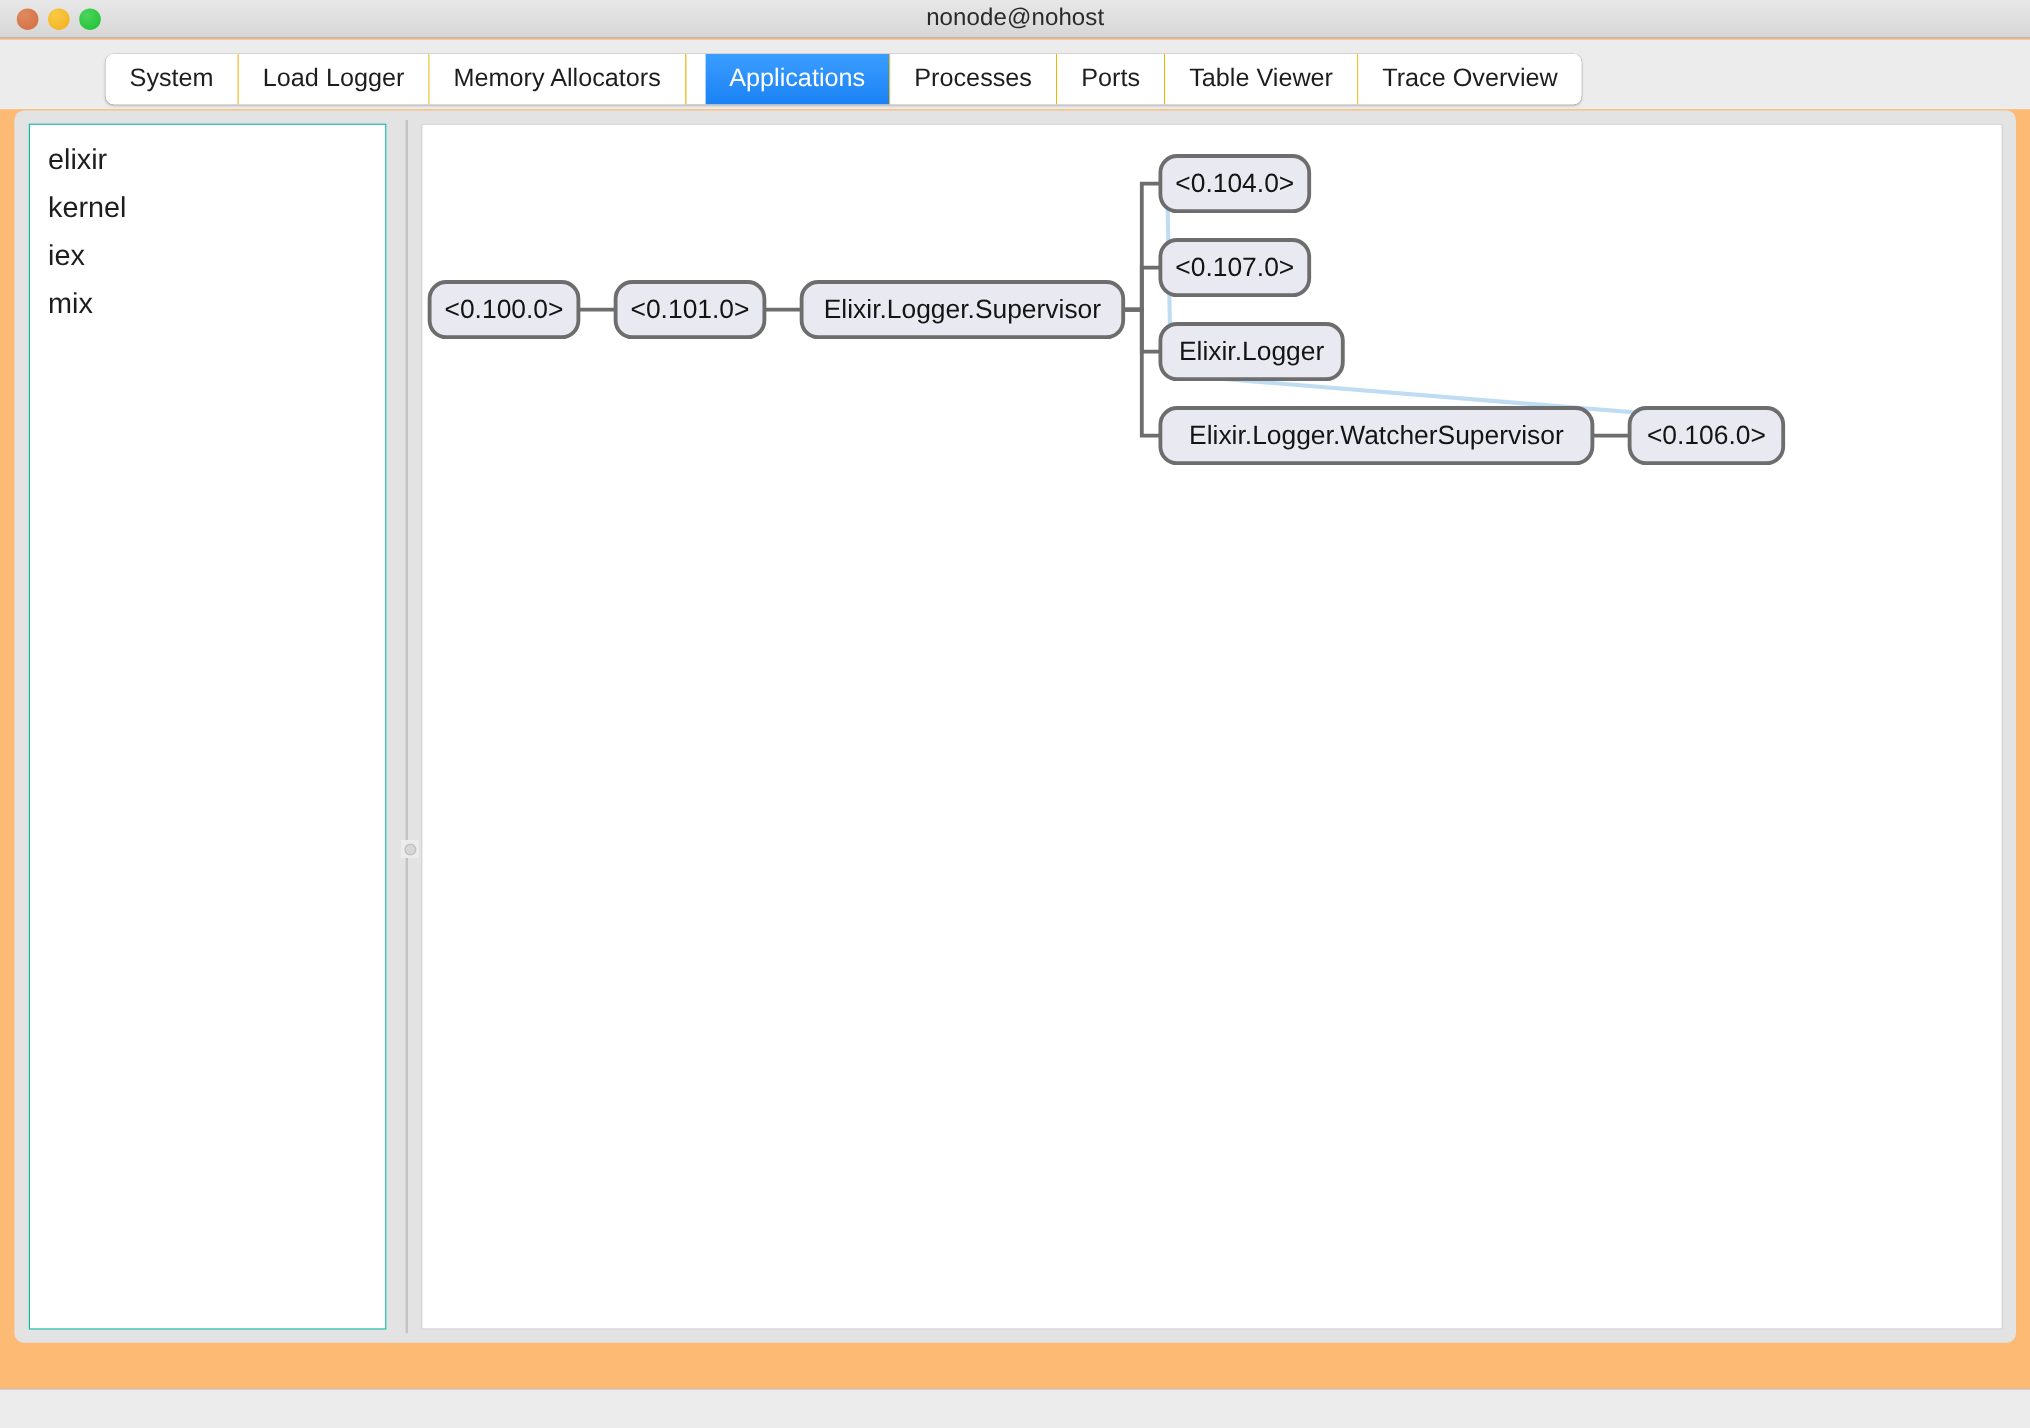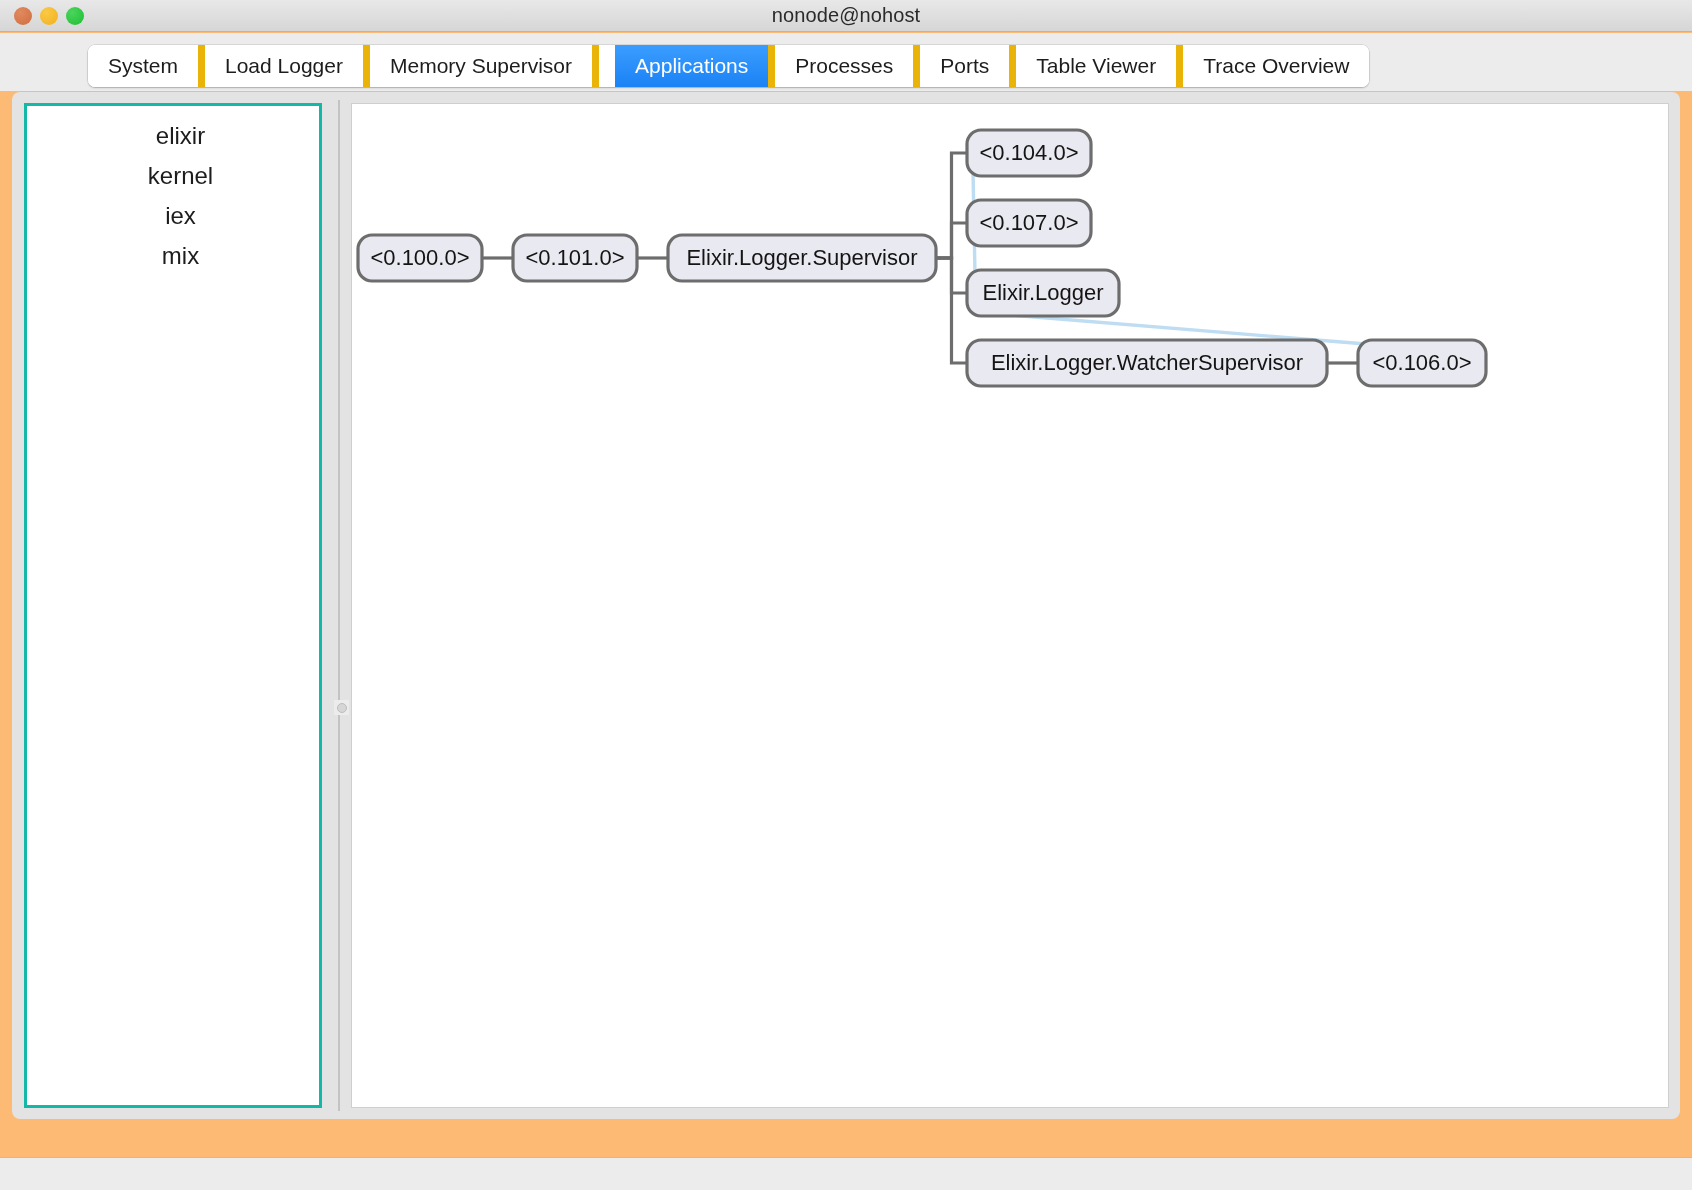--- a/index.html
+++ b/index.html
@@ -70,21 +70,21 @@
     box-shadow: 0 1px 2px rgba(0,0,0,0.22), 0 0 0 0.5px rgba(0,0,0,0.16);
     overflow: hidden;
   }
   .tab {
     height: 42px;
     line-height: 42px;
     padding: 0 20px;
     font-size: 21px;
     color: #1d1d1d;
     background: #ffffff;
-    border-right: 7px solid #eab308;
+    border-right: 1px solid #eab308;
     white-space: nowrap;
     cursor: default;
   }
   .tab:last-child { border-right: none; }
   .tab.active {
     background: linear-gradient(to bottom, #3a9dff 0%, #1b82f5 100%);
     color: #ffffff;
     margin-left: 16px;
   }
 
@@ -98,23 +98,22 @@
     border-radius: 8px;
   }
 
   
   #sidebar {
     position: absolute;
     left: 12px; top: 11px;
     width: 298px;
     height: 1005px;
     background: #ffffff;
-    border: 3px solid #14b8a6;
+    border: 1px solid #14b8a6;
     overflow: hidden;
-    text-align: center;
   }
   #sidebar-list {
     position: absolute;
     left: 0; top: 10px;
     width: 100%;
   }
   .side-item {
     height: 40px;
     line-height: 40px;
     padding-left: 15px;
@@ -215,21 +214,21 @@
       <span class="tl minimize"></span>
       <span class="tl zoom"></span>
     </div>
     <div id="titlebar-title">nonode@nohost</div>
   </div>
 
   <div id="tabbar">
     <div id="tabstrip">
         <div class="tab">System</div>
         <div class="tab">Load Logger</div>
-        <div class="tab">Memory Supervisor</div>
+        <div class="tab">Memory Allocators</div>
         <div class="tab active">Applications</div>
         <div class="tab">Processes</div>
         <div class="tab">Ports</div>
         <div class="tab">Table Viewer</div>
         <div class="tab">Trace Overview</div>
       </div>
   </div>
 
   <div id="content">
 

